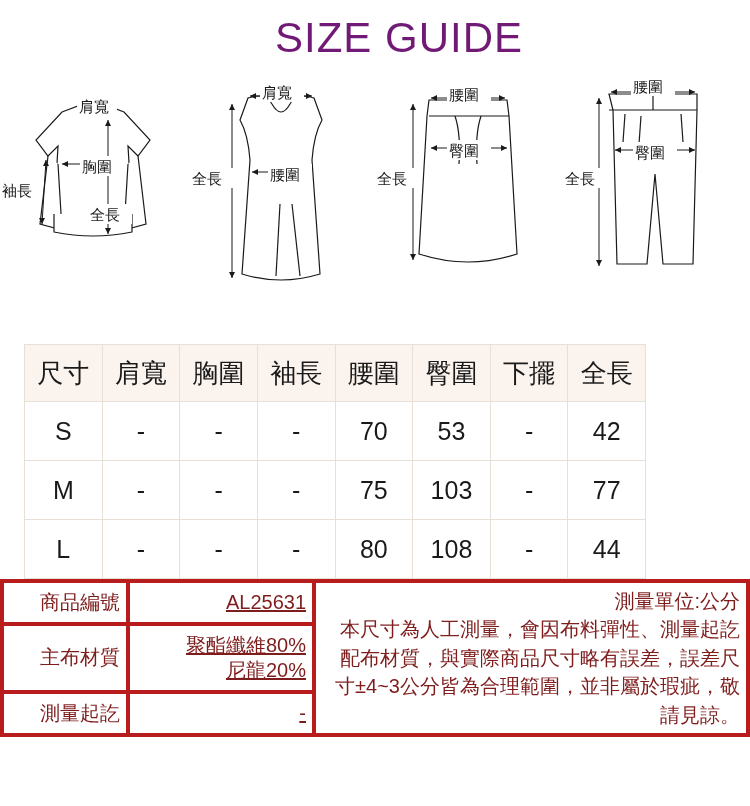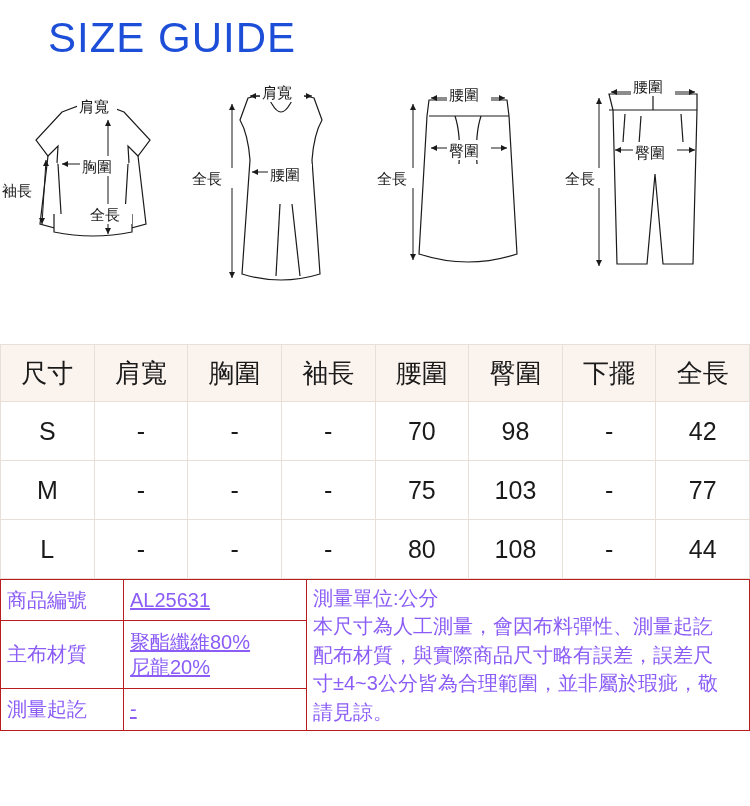--- a/index.html
+++ b/index.html
@@ -13,27 +13,28 @@
   }
   #page {
     position: relative;
     width: 750px;
     height: 806px;
     overflow: hidden;
     background: #ffffff;
   }
   
   .title {
+    text-align: center;
     font-size: 42px;
     letter-spacing: 1px;
     font-weight: 400;
     padding-top: 14px;
     padding-bottom: 2px;
     font-family: "Liberation Sans", sans-serif;
-    color: #1d4ed8;
+    color: #701a75;
     padding-left: 48px;
   }
   
   .illus-strip {
     display: flex;
     width: 750px;
     height: 280px;
     align-items: flex-start;
     justify-content: space-between;
   }
@@ -41,22 +42,23 @@
     position: relative;
     width: 187px;
     height: 280px;
   }
   .illus-cell svg {
     display: block;
   }
   
   table.size-table {
     border-collapse: collapse;
-    width: 750px;
+    width: 622px;
     table-layout: fixed;
+    margin-left: 24px;
   }
   table.size-table th, table.size-table td {
     border: 1px solid #e8dfd7;
     text-align: center;
     font-size: 25px;
     font-weight: 400;
     color: #1a1a1a;
     height: 58px;
     padding: 0;
   }
@@ -68,25 +70,25 @@
   table.size-table tbody td {
     background: #ffffff;
   }
   
   table.info-table {
     border-collapse: collapse;
     width: 750px;
     table-layout: fixed;
   }
   table.info-table td {
-    border: 1px solid #b91c1c;
+    border: 4px solid #b91c1c;
     font-size: 20px;
-    color: #8b5cf6;
+    color: #7f1d1d;
     padding: 4px 6px;
-    text-align: left;
+    text-align: right;
     vertical-align: middle;
   }
   td.info-label {
     width: 110px;
     font-size: 20px;
   }
   td.info-value {
     width: 170px;
     font-size: 20px;
     line-height: 1.25;
@@ -249,21 +251,21 @@
         <th>全長</th>
       </tr>
     </thead>
     <tbody>
       <tr>
         <td>S</td>
         <td>-</td>
         <td>-</td>
         <td>-</td>
         <td>70</td>
-        <td>98</td>
+        <td>53</td>
         <td>-</td>
         <td>42</td>
       </tr>
       <tr>
         <td>M</td>
         <td>-</td>
         <td>-</td>
         <td>-</td>
         <td>75</td>
         <td>103</td>

